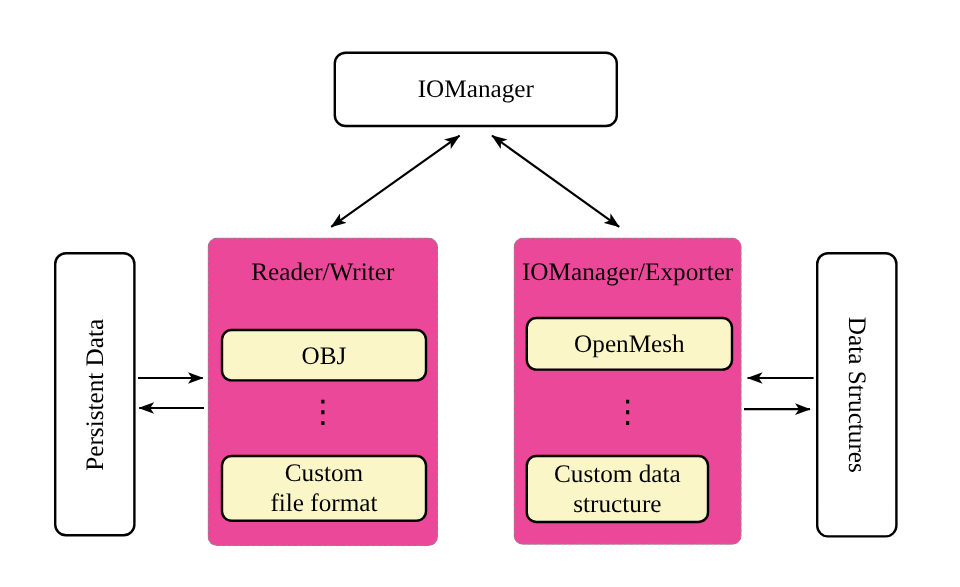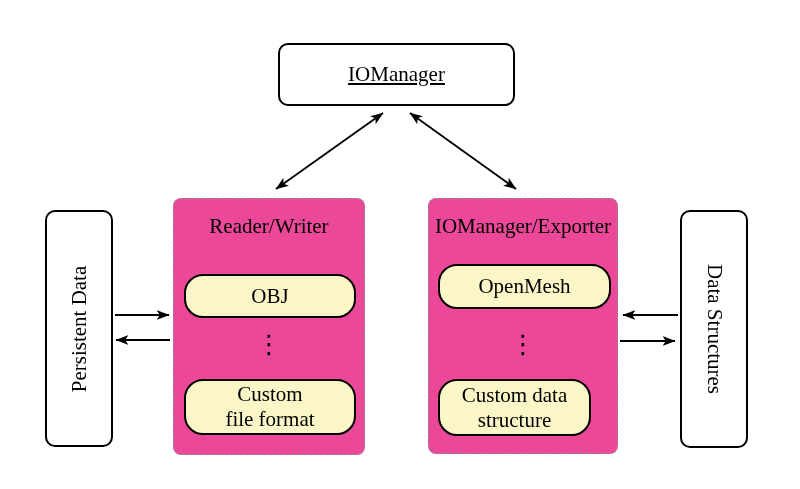--- a/index.html
+++ b/index.html
@@ -36,21 +36,21 @@
     top: 15px;
     left: 0;
     width: 100%;
     text-align: center;
     font-size: 21px;
   }
   .subnode {
     position: absolute;
     background: #faf6c8;
     border: 2.5px solid #000000;
-    border-radius: 19px;
+    border-radius: 9px;
     display: flex;
     align-items: center;
     justify-content: center;
     font-size: 21px;
     box-sizing: border-box;
     text-align: center;
     white-space: pre-line;
     line-height: 1.18;
   }
   .vdots {
@@ -83,21 +83,21 @@
     top: 0; left: 0;
     width: 800px; height: 489px;
     pointer-events: none;
   }
 </style>
 </head>
 <body>
 
 <div class="canvas">
 
-  <div class="node" style="left:278px; top:43px; width:237px; height:63px;text-decoration:underline;">
+  <div class="node" style="left:278px; top:43px; width:237px; height:63px;">
     <span>IOManager</span>
   </div>
 
   <div class="group" style="left:173px; top:198px; width:192px; height:257px;">
     <div class="group-title">Reader/Writer</div>
     <div class="subnode" style="left:10px; top:75px; width:172px; height:44px;">
       <span>OBJ</span>
     </div>
     <div class="vdots" style="top:132px;">⋮</div>
     <div class="subnode" style="left:10px; top:180px; width:172px; height:56px;">

